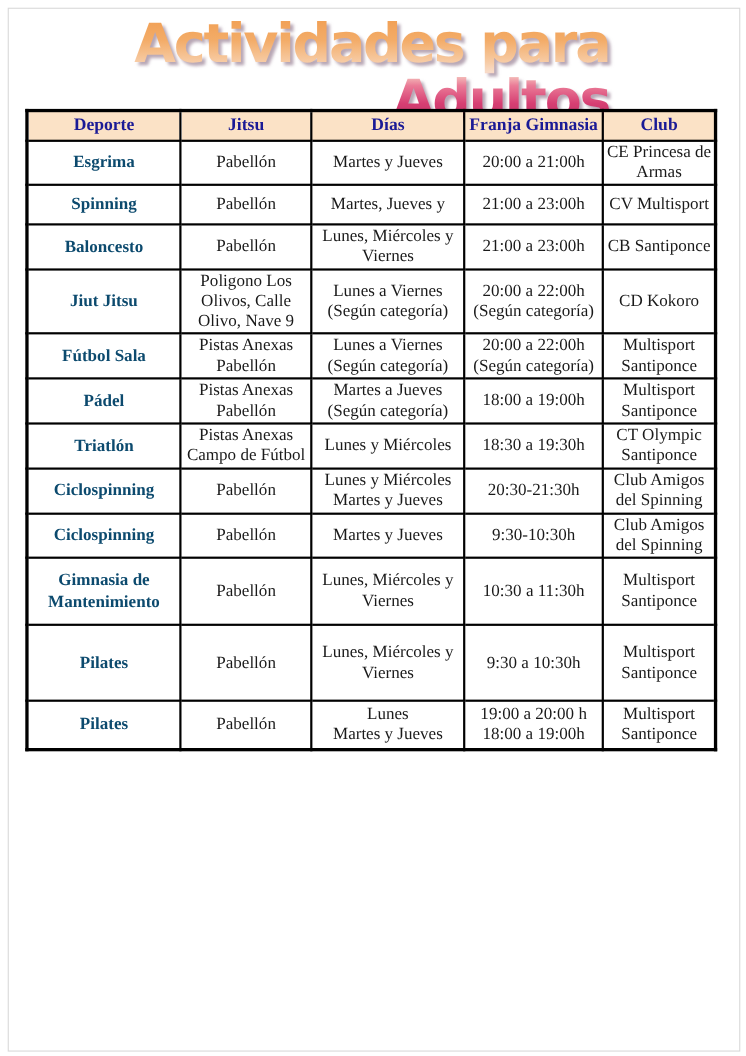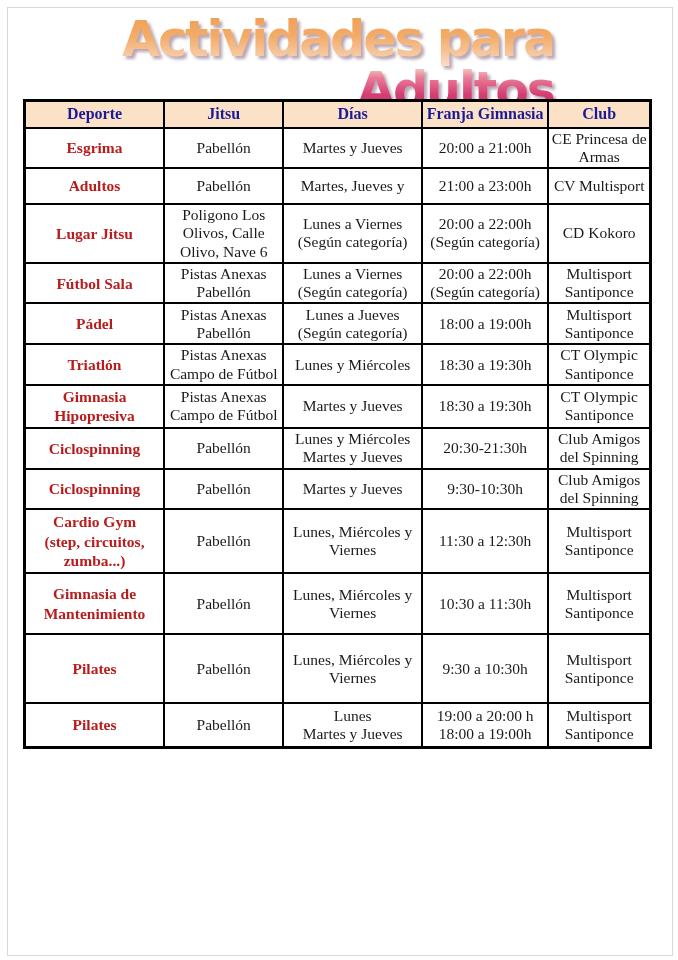--- a/index.html
+++ b/index.html
@@ -52,21 +52,21 @@
     overflow: hidden;
   }
   th.hdr {
     background: #fbe2c6;
     color: #1a1a96;
     font-weight: bold;
     font-size: 16px;
     font-family: "Liberation Serif", "DejaVu Serif", serif;
   }
   td.sport {
-    color: #b91c1c;
+    color: #0c4a6e;
     font-weight: bold;
     font-size: 15.5px;
     line-height: 1.25;
     border-radius: 18px;
   }
   td.plain {
     color: #1a1a1a;
     font-size: 15.5px;
     line-height: 1.18;
   }
@@ -97,31 +97,39 @@
     </tr>
     <tr style="height:40px">
       <td class="sport">Esgrima</td>
       <td class="plain">Pabellón</td>
       <td class="plain">Martes y Jueves</td>
       <td class="plain">20:00 a 21:00h</td>
       <td class="plain">CE Princesa de
 Armas</td>
     </tr>
     <tr style="height:36px">
-      <td class="sport">Adultos</td>
+      <td class="sport">Spinning</td>
       <td class="plain">Pabellón</td>
       <td class="plain">Martes, Jueves y</td>
       <td class="plain">21:00 a 23:00h</td>
       <td class="plain">CV Multisport</td>
     </tr>
+    <tr style="height:36px">
+      <td class="sport">Baloncesto</td>
+      <td class="plain">Pabellón</td>
+      <td class="plain">Lunes, Miércoles y
+Viernes</td>
+      <td class="plain">21:00 a 23:00h</td>
+      <td class="plain">CB Santiponce</td>
+    </tr>
     <tr style="height:53px">
-      <td class="sport">Lugar Jitsu</td>
+      <td class="sport">Jiut Jitsu</td>
       <td class="plain">Poligono Los
 Olivos, Calle
-Olivo, Nave 6</td>
+Olivo, Nave 9</td>
       <td class="plain">Lunes a Viernes
 (Según categoría)</td>
       <td class="plain">20:00 a 22:00h
 (Según categoría)</td>
       <td class="plain">CD Kokoro</td>
     </tr>
     <tr style="height:36px">
       <td class="sport">Fútbol Sala</td>
       <td class="plain">Pistas Anexas
 Pabellón</td>
@@ -129,73 +137,52 @@
 (Según categoría)</td>
       <td class="plain">20:00 a 22:00h
 (Según categoría)</td>
       <td class="plain">Multisport
 Santiponce</td>
     </tr>
     <tr style="height:41px">
       <td class="sport">Pádel</td>
       <td class="plain">Pistas Anexas
 Pabellón</td>
-      <td class="plain">Lunes a Jueves
+      <td class="plain">Martes a Jueves
 (Según categoría)</td>
       <td class="plain">18:00 a 19:00h</td>
       <td class="plain">Multisport
 Santiponce</td>
     </tr>
     <tr style="height:30px">
       <td class="sport">Triatlón</td>
       <td class="plain">Pistas Anexas
 Campo de Fútbol</td>
       <td class="plain">Lunes y Miércoles</td>
       <td class="plain">18:30 a 19:30h</td>
       <td class="plain">CT Olympic
 Santiponce</td>
     </tr>
-    <tr style="height:37px">
-      <td class="sport">Gimnasia
-Hipopresiva</td>
-      <td class="plain">Pistas Anexas
-Campo de Fútbol</td>
-      <td class="plain">Martes y Jueves</td>
-      <td class="plain">18:30 a 19:30h</td>
-      <td class="plain">CT Olympic
-Santiponce</td>
-    </tr>
     <tr style="height:41px">
       <td class="sport">Ciclospinning</td>
       <td class="plain">Pabellón</td>
       <td class="plain">Lunes y Miércoles
 Martes y Jueves</td>
       <td class="plain">20:30-21:30h</td>
       <td class="plain">Club Amigos
 del Spinning</td>
     </tr>
     <tr style="height:39px">
       <td class="sport">Ciclospinning</td>
       <td class="plain">Pabellón</td>
       <td class="plain">Martes y Jueves</td>
       <td class="plain">9:30-10:30h</td>
       <td class="plain">Club Amigos
 del Spinning</td>
     </tr>
-    <tr style="height:64px">
-      <td class="sport">Cardio Gym
-(step, circuitos,
-zumba...)</td>
-      <td class="plain">Pabellón</td>
-      <td class="plain">Lunes, Miércoles y
-Viernes</td>
-      <td class="plain">11:30 a 12:30h</td>
-      <td class="plain">Multisport
-Santiponce</td>
-    </tr>
     <tr style="height:61px">
       <td class="sport">Gimnasia de
 Mantenimiento</td>
       <td class="plain">Pabellón</td>
       <td class="plain">Lunes, Miércoles y
 Viernes</td>
       <td class="plain">10:30 a 11:30h</td>
       <td class="plain">Multisport
 Santiponce</td>
     </tr>

